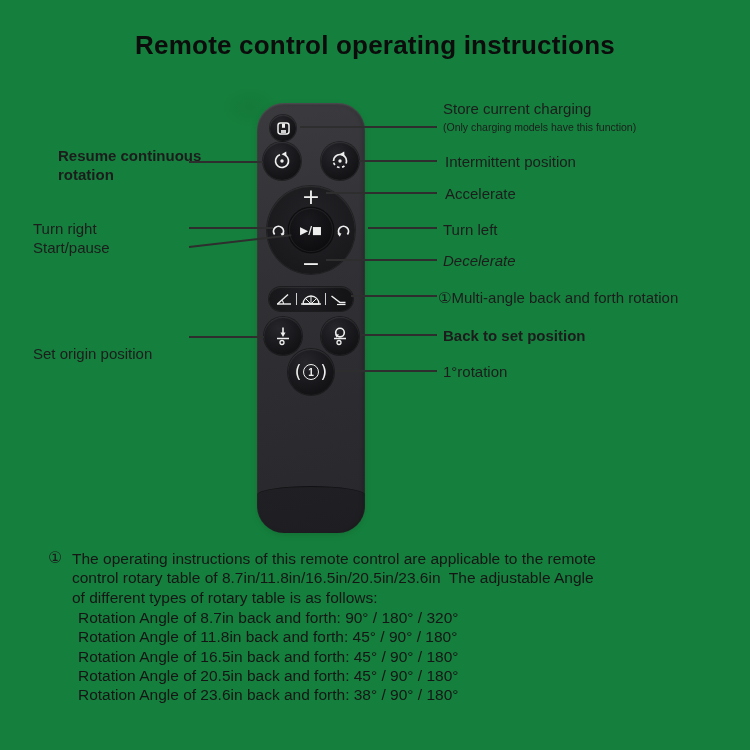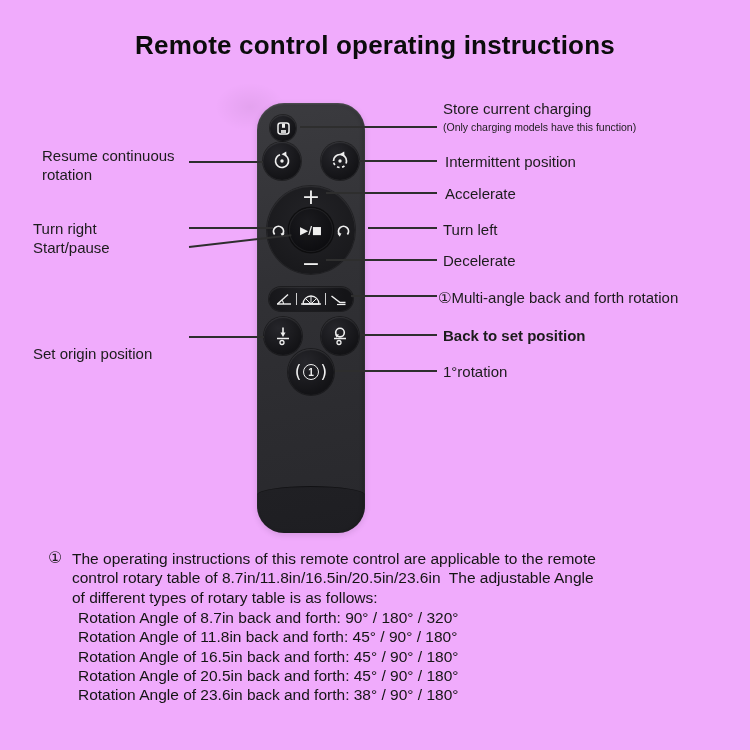--- a/index.html
+++ b/index.html
@@ -1,17 +1,17 @@
 <!DOCTYPE html>
 <html><head>
 <meta charset="utf-8">
 <style>
   html,body{margin:0;padding:0;background:#fff;}
   .stage{
-    position:relative;width:750px;height:750px;background:#f0abfc;overflow:hidden;
+    position:relative;width:750px;height:750px;background:#15803d;overflow:hidden;
     font-family:"Liberation Sans","DejaVu Sans",sans-serif;color:#1d1d1d;
   }
   .title{
     position:absolute;top:30px;left:0;right:0;text-align:center;
     font-size:26px;font-weight:bold;color:#0c0c0c;letter-spacing:.2px;
   }
   .smudge{
     position:absolute;left:200px;top:72px;width:100px;height:70px;border-radius:50%;
     background:radial-gradient(closest-side,rgba(0,0,0,.05),rgba(0,0,0,0) 70%);
   }
@@ -81,27 +81,27 @@
   .l-decelerate{left:326px;top:259px;width:111px;}
   .l-multiangle{left:351px;top:295px;width:86px;}
   .l-setorigin{left:189px;top:336px;width:75px;}
   .l-backset{left:360px;top:334px;width:77px;}
   .l-onedeg{left:335px;top:370px;width:102px;}
   
   .lbl{position:absolute;font-size:15px;color:#1c1c1c;white-space:pre-line;line-height:19px;}
   .lbl-right{}
   .lab-store{left:443px;top:99px;}
   .lab-store-note{left:443px;top:118px;font-size:10.5px;white-space:nowrap;}
-  .lab-resume{left:42px;top:146px;}
+  .lab-resume{left:58px;top:146px;font-weight:bold;}
   .lab-intermittent{left:445px;top:152px;}
   .lab-accelerate{left:445px;top:184px;}
   .lab-turnright{left:33px;top:219px;width:150px;}
   .lab-startpause{left:33px;top:238px;width:150px;}
   .lab-turnleft{left:443px;top:220px;}
-  .lab-decelerate{left:443px;top:251px;}
+  .lab-decelerate{left:443px;top:251px;font-style:italic;}
   .lab-multiangle{left:438px;top:288px;}
   .lab-setorigin{left:33px;top:344px;width:150px;}
   .lab-backset{left:443px;top:326px;font-weight:bold;}
   .lab-onedeg{left:443px;top:362px;}
   
   .foot-marker{position:absolute;left:48px;top:548px;font-size:16px;color:#1b1b1b;}
   .foot-para{
     position:absolute;left:72px;top:549px;width:630px;
     font-size:15.5px;line-height:19.3px;color:#151515;white-space:pre-wrap;
   }

